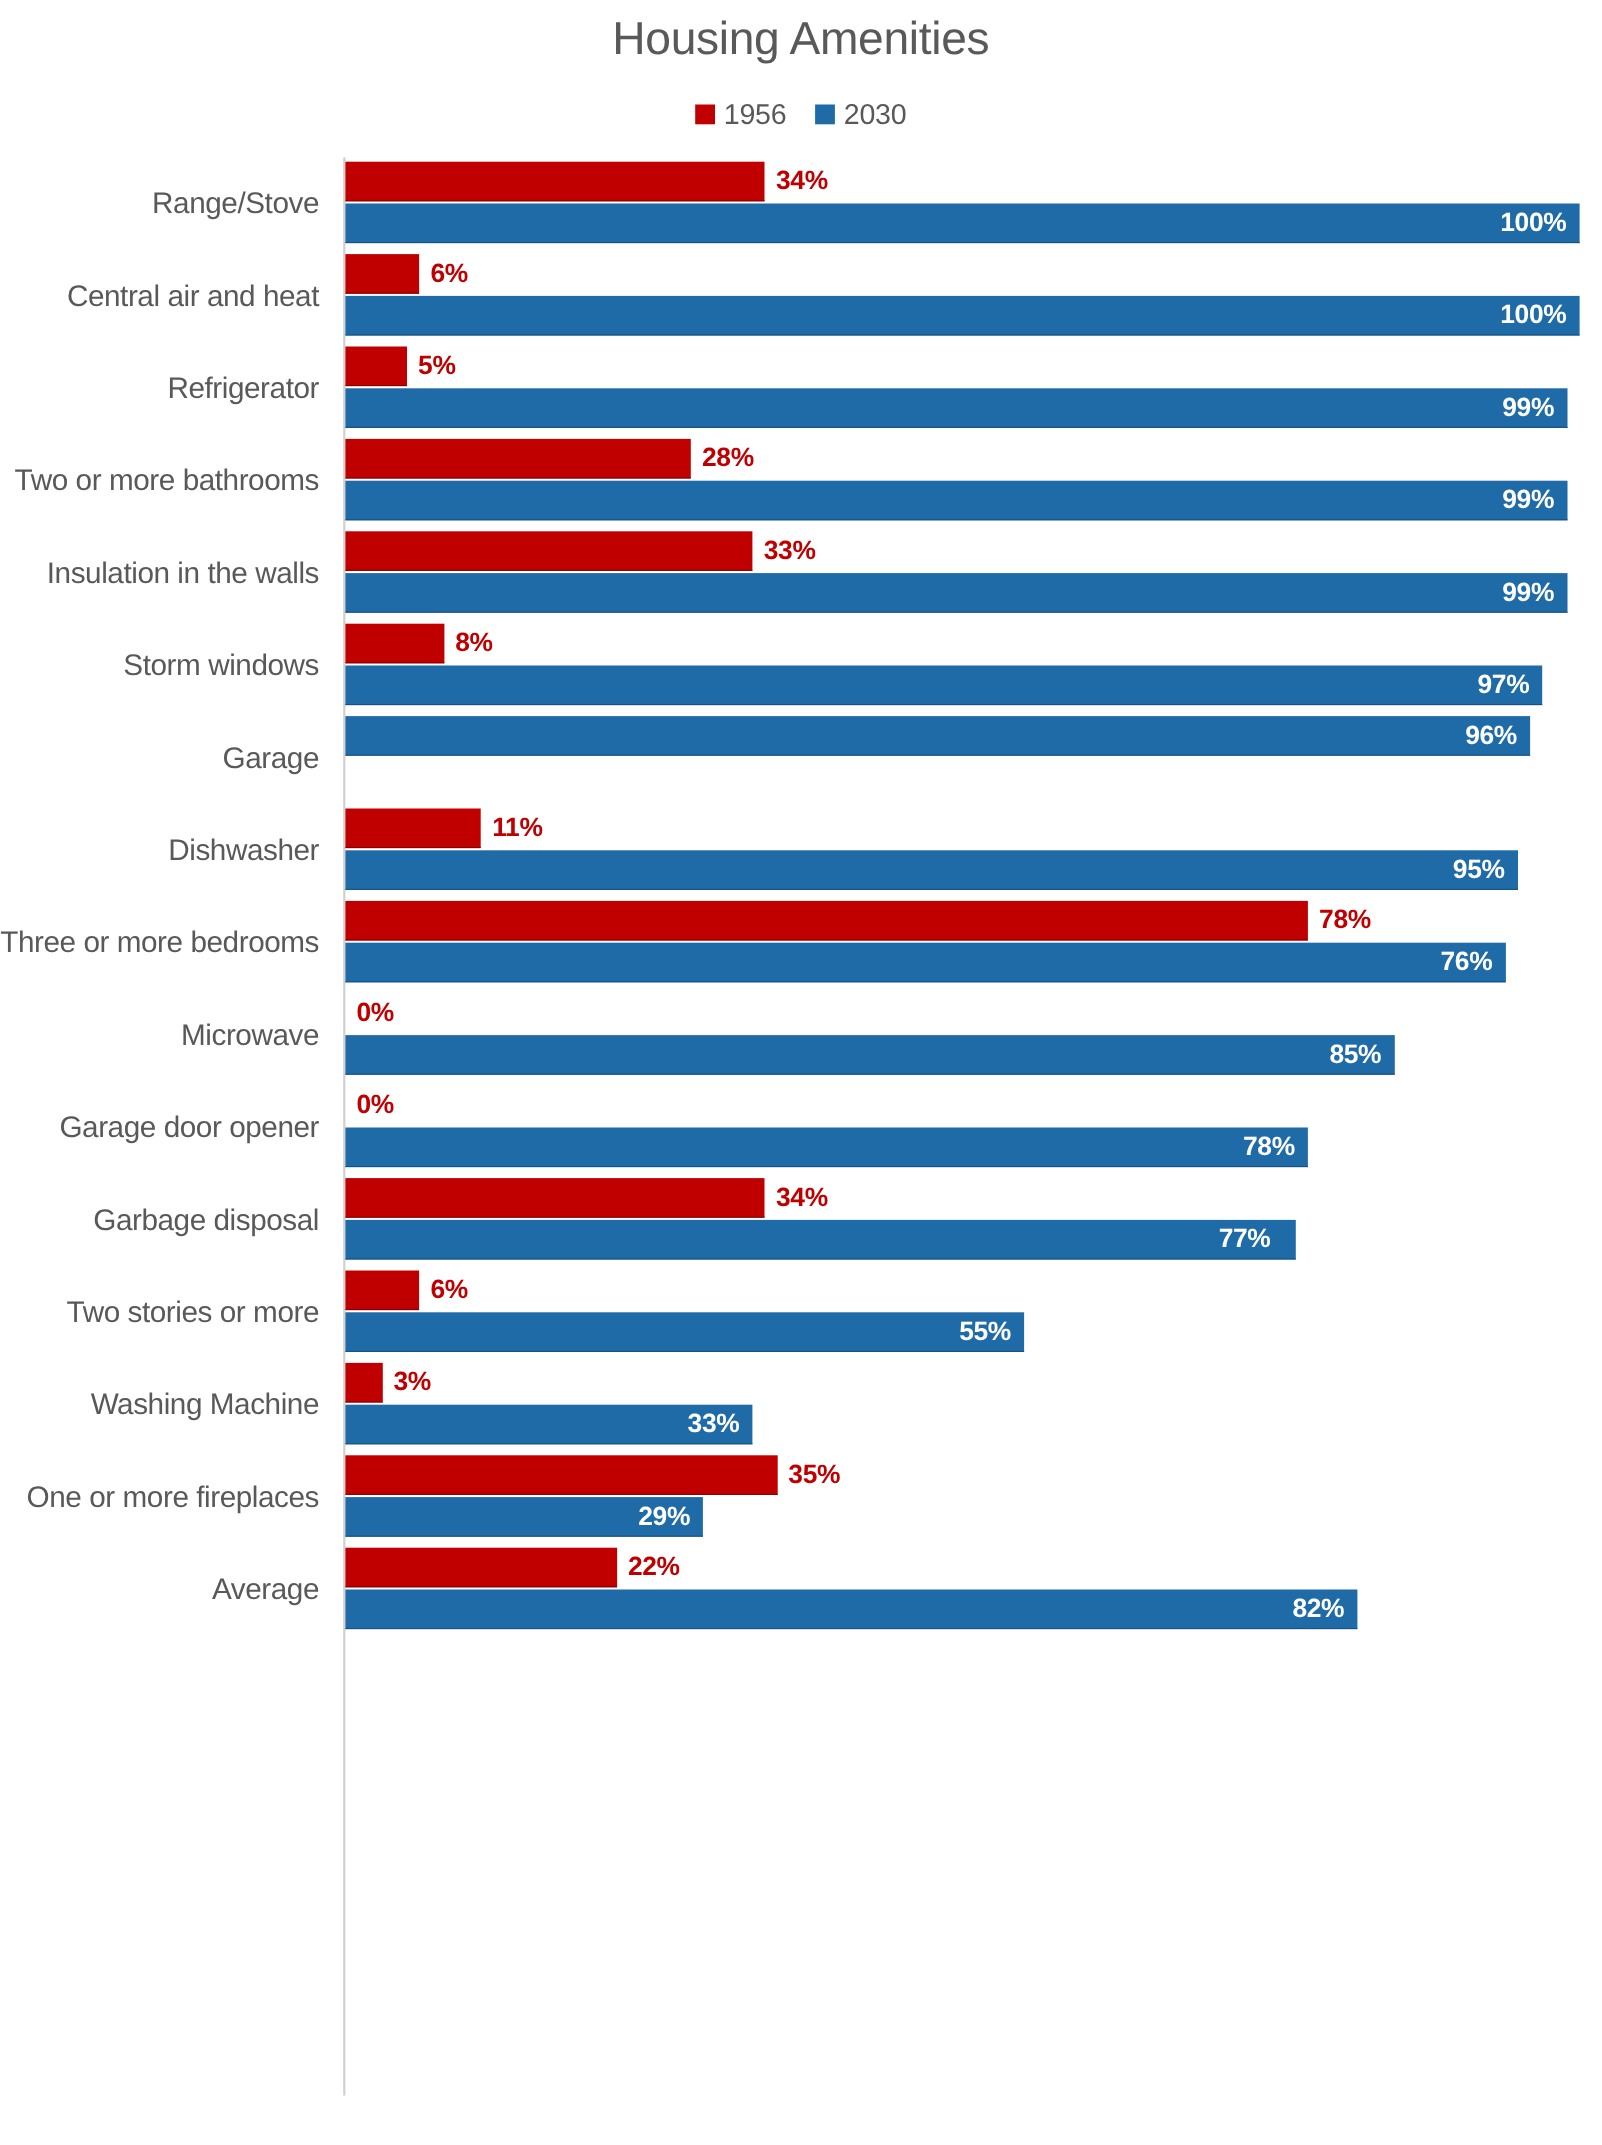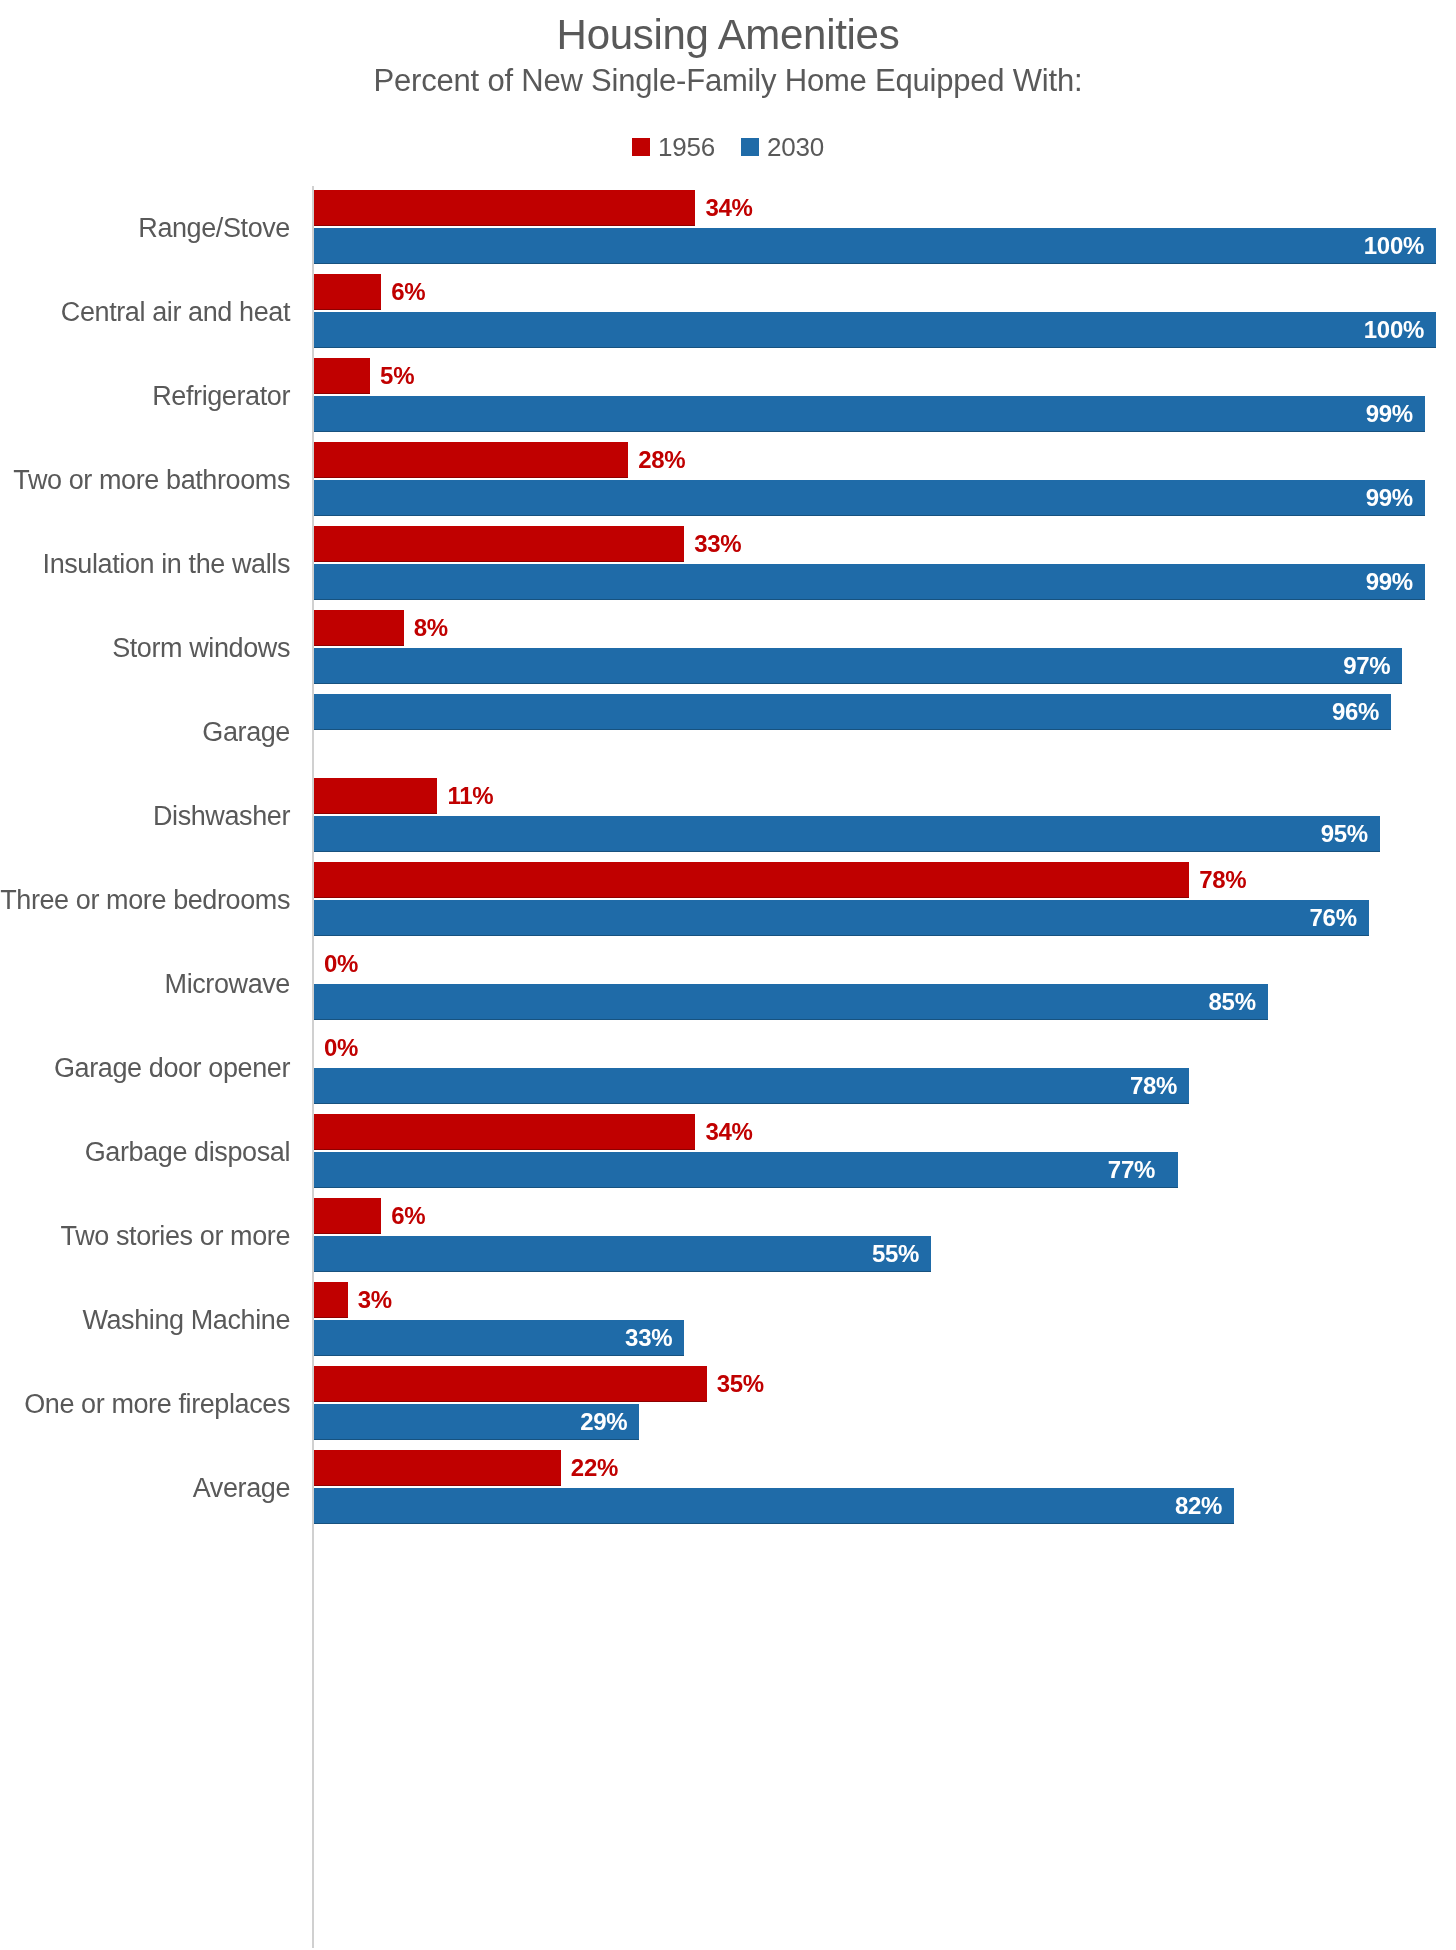--- a/index.html
+++ b/index.html
@@ -159,21 +159,20 @@
     color: #ffffff;
   }
 </style>
 </head>
 <body>
 
 <div class="chart-root">
 
   <div class="title-block">
     <h1 class="chart-title">Housing Amenities</h1>
-    <div class="chart-subtitle">Percent of New Single-Family Home Equipped With:</div>
   </div>
 
   <div class="legend" id="legend-container">
       <div class="legend-item">
         <span class="legend-swatch" style="background: rgb(192, 0, 0);"></span>
         <span class="legend-label">1956</span>
       </div>
       <div class="legend-item">
         <span class="legend-swatch" style="background: rgb(31, 107, 168);"></span>
         <span class="legend-label">2030</span>

